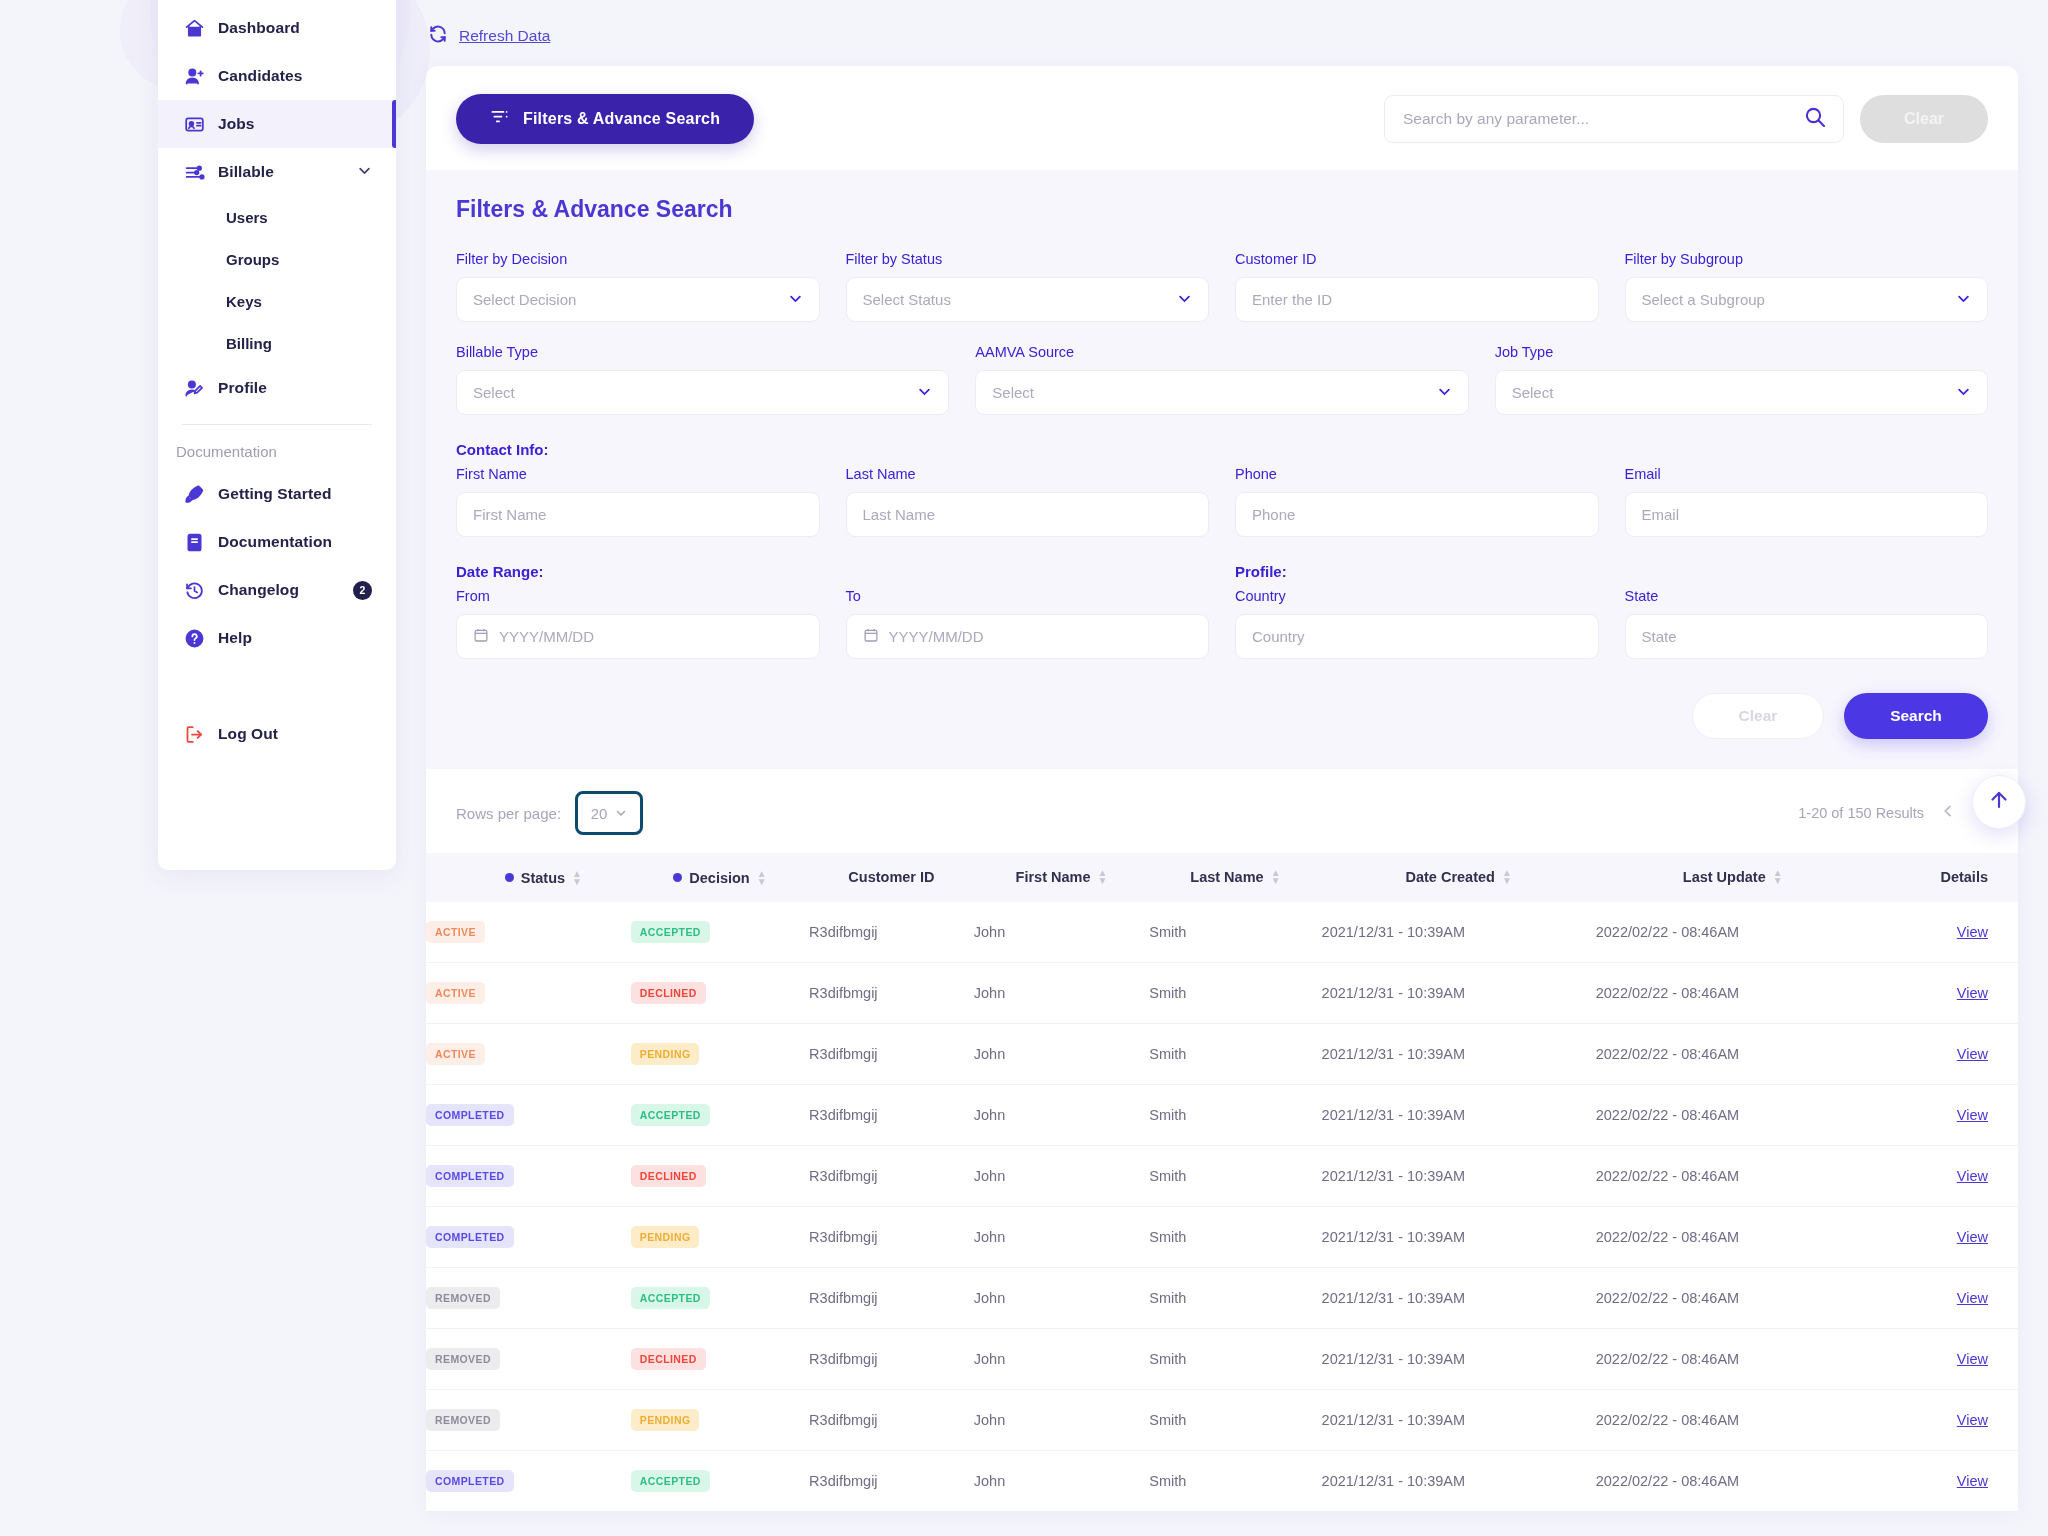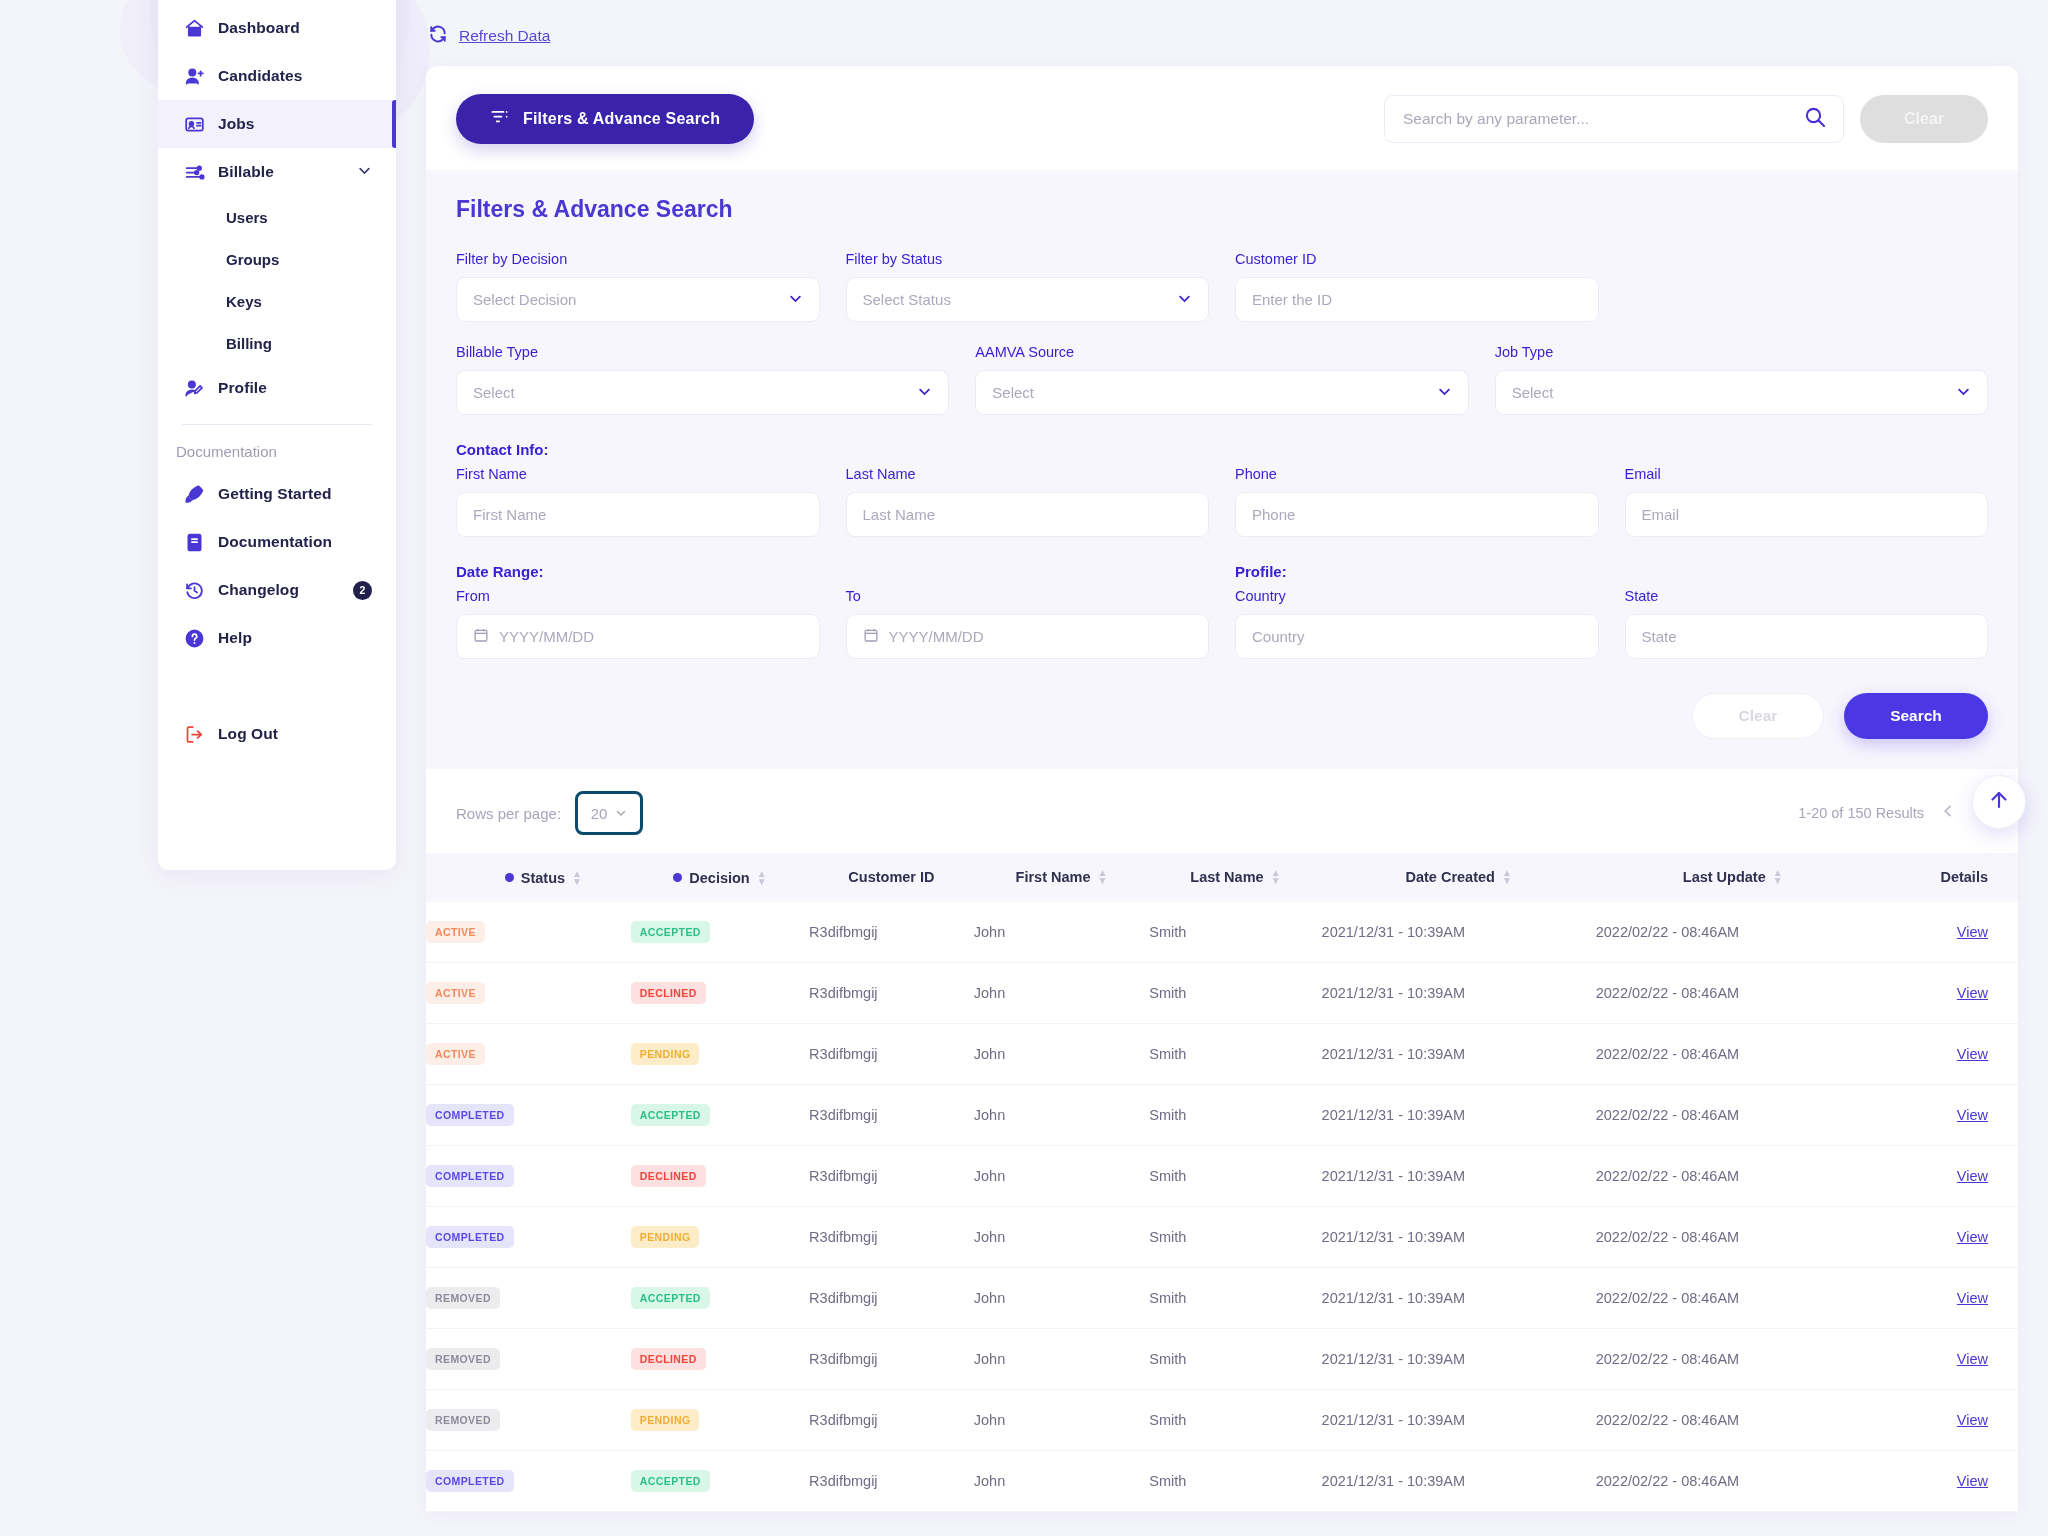--- a/index.html
+++ b/index.html
@@ -385,20 +385,29 @@
                     <path d="M5 9l7 7 7-7"></path>
                   </svg></span>
               </div>
             </div>
             <div>
               <div class="field-label">Customer ID</div>
               <div class="ctl">
                 <span>Enter the ID</span>
               </div>
             </div>
+            <div>
+              <div class="field-label">Filter by Subgroup</div>
+              <div class="ctl">
+                <span>Select a Subgroup</span>
+                <span class="chev"><svg width="15" height="15" viewBox="0 0 24 24" fill="none" stroke="#3a22d4" stroke-width="2.8" stroke-linecap="round">
+                    <path d="M5 9l7 7 7-7"></path>
+                  </svg></span>
+              </div>
+            </div>
           </div>
         <div style="height:22px"></div>
         <div class="grid g3" id="filters-row2">
             <div>
               <div class="field-label">Billable Type</div>
               <div class="ctl">
                 <span>Select</span>
                 <span class="chev"><svg width="15" height="15" viewBox="0 0 24 24" fill="none" stroke="#3a22d4" stroke-width="2.8" stroke-linecap="round">
                     <path d="M5 9l7 7 7-7"></path>
                   </svg></span>

